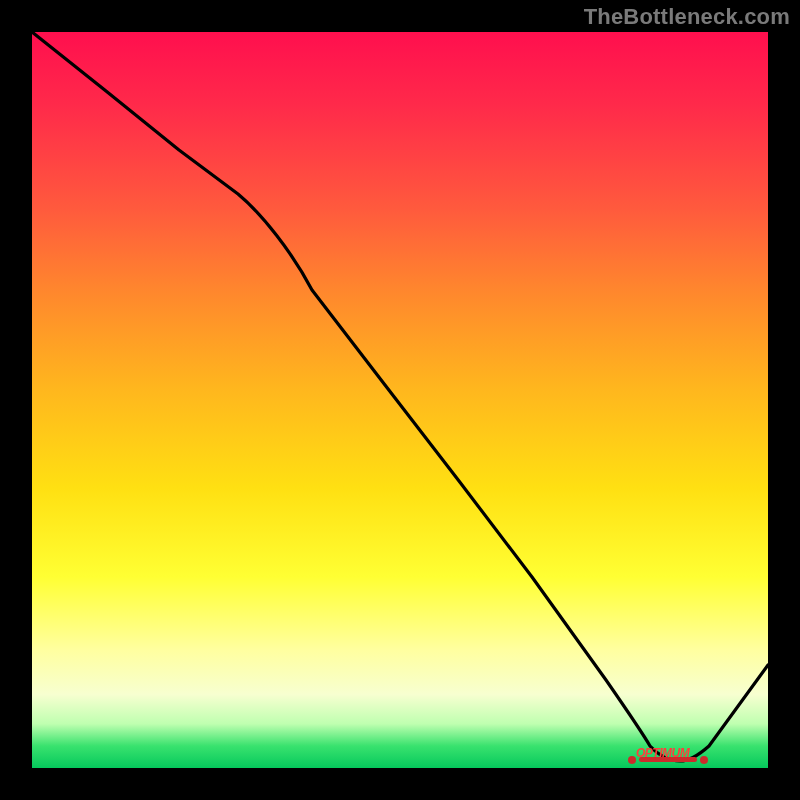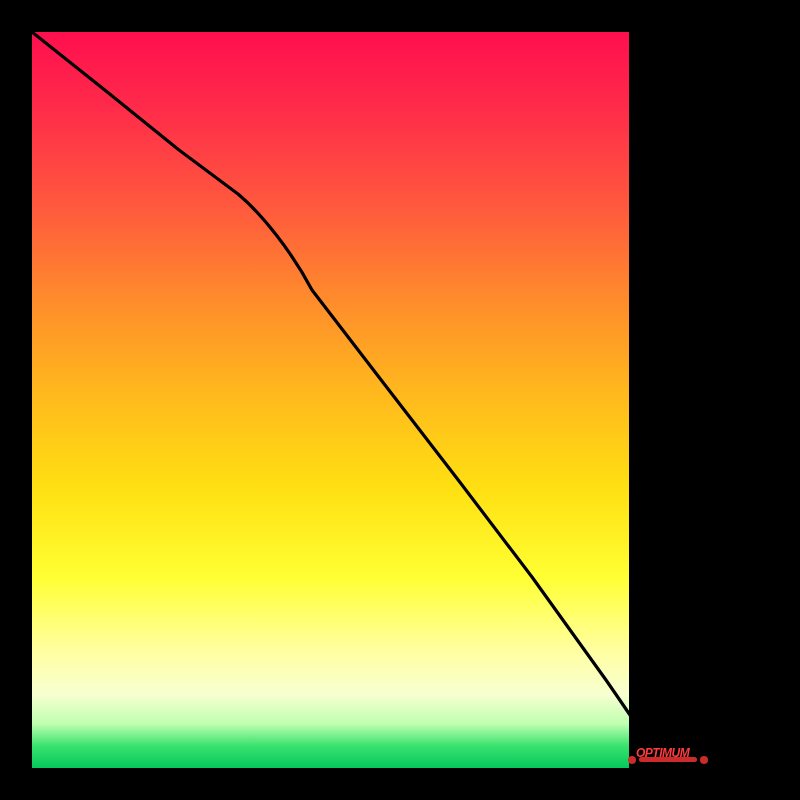--- a/index.html
+++ b/index.html
@@ -24,21 +24,21 @@
     color: #7a7a7a;
     font-size: 22px;
     font-weight: 600;
     letter-spacing: 0.2px;
     user-select: none;
   }
   .plot {
     position: absolute;
     left: 32px;
     top: 32px;
-    width: 597px;
+    width: 736px;
     height: 736px;
     
     background: linear-gradient(
       to bottom,
       #ff0f4e 0%,
       #ff2a4a 10%,
       #ff5a3d 24%,
       #ff8a2c 36%,
       #ffb51e 48%,
       #ffe012 62%,
@@ -65,20 +65,21 @@
     font-size: 12px;
     font-weight: 700;
     letter-spacing: -0.5px;
     user-select: none;
   }
 </style>
 </head>
 <body>
 
 <div class="frame">
+  <div class="watermark">TheBottleneck.com</div>
 
   <div class="plot">
     <svg class="curve" viewBox="0 0 736 736" preserveAspectRatio="none">
 
       <path d="M 0 0
                L 74 59
                L 147 118
                Q 206 162 206 162
                C 230 182 260 220 280 258
                L 353 353

